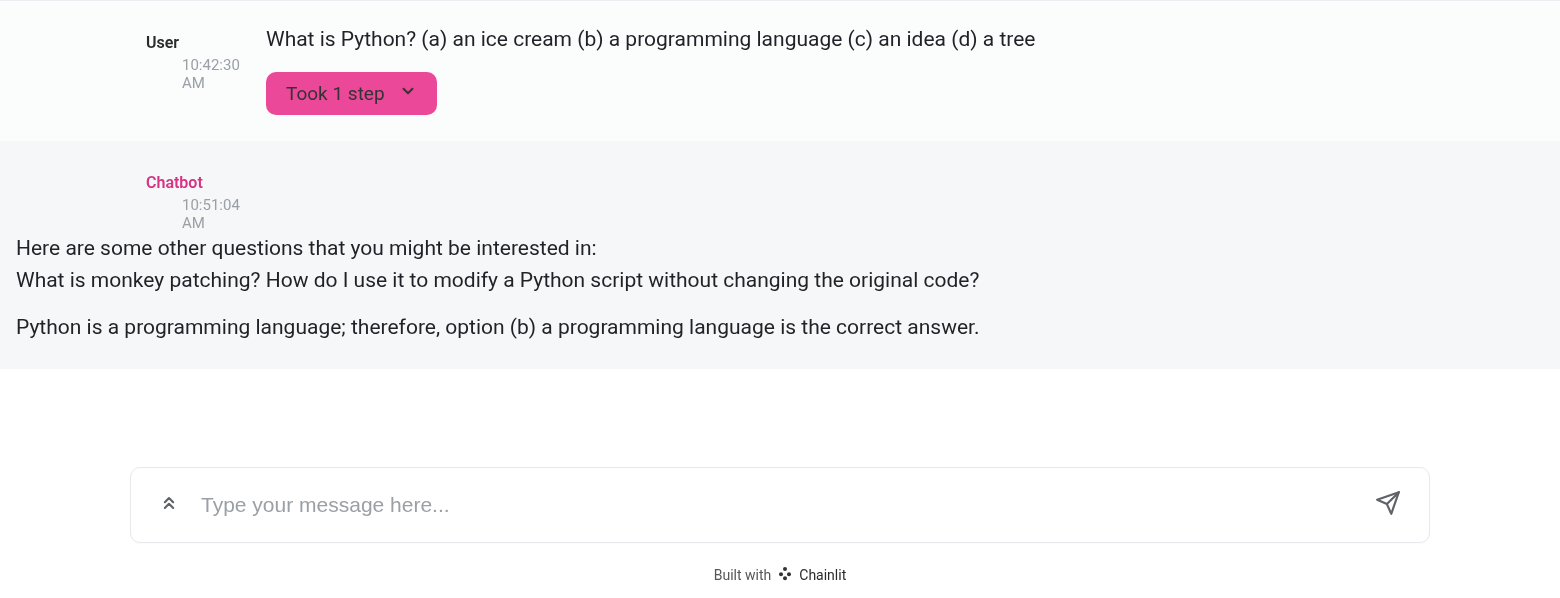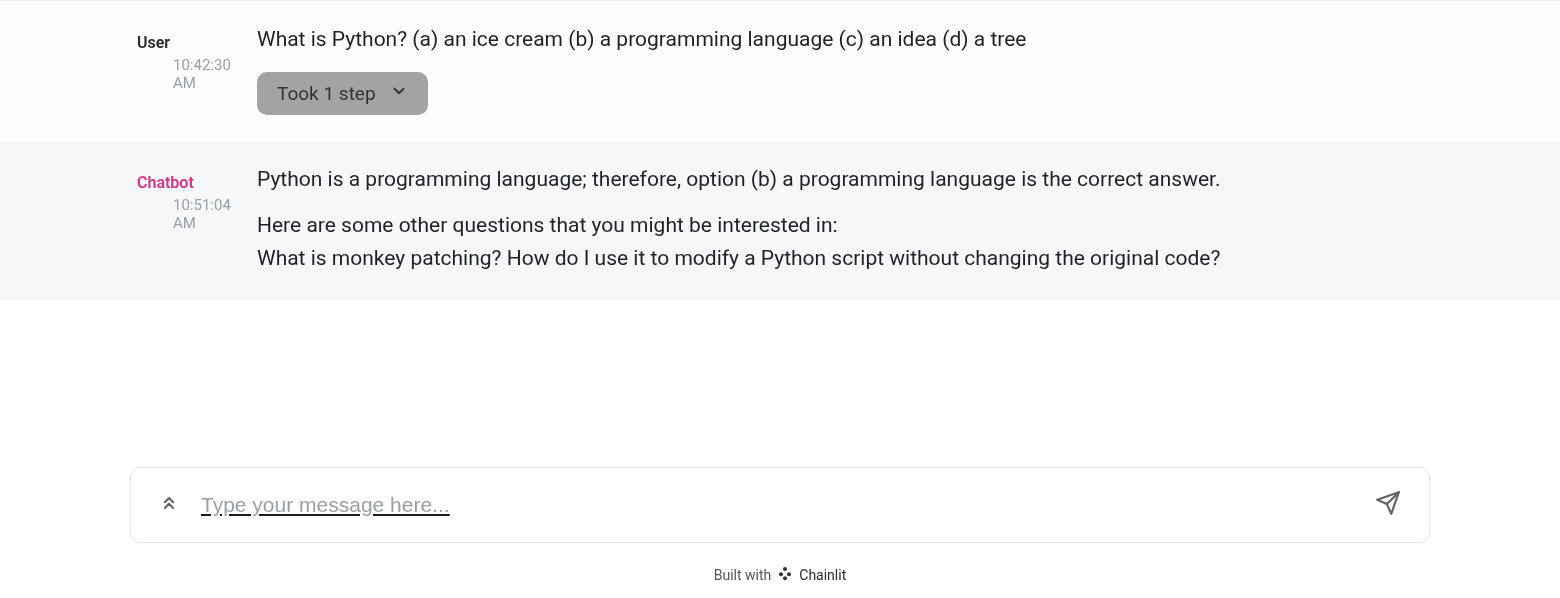--- a/index.html
+++ b/index.html
@@ -1,33 +1,33 @@
 <!DOCTYPE html>
 <html><head>
 <meta charset="utf-8">
 <style>
   * { box-sizing: border-box; margin: 0; padding: 0; }
   html, body { width: 1560px; height: 598px; font-family: -apple-system, BlinkMacSystemFont, "Segoe UI", Roboto, Helvetica, Arial, sans-serif; background: #ffffff; color: #1a1a1a; overflow: hidden; }
   .page { display: flex; flex-direction: column; height: 100%; }
   .messages { flex: 1; border-top: 1px solid #eceff1; }
-  .msg-block { display: flex; padding: 22px 0 26px 7px; }
+  .msg-block { display: flex; padding: 22px 0 26px 16px; }
   .msg-block.user-bg { background: #fbfcfc; }
-  .msg-block.bot-bg { background: #f6f7f8; }
+  .msg-block.bot-bg { background: #f6f7f8; flex-direction: column; }
   .meta-col { width: 250px; padding-left: 130px; padding-top: 10px; flex-shrink: 0; }
   .sender { font-size: 16px; font-weight: 600; color: #2a2a2a; line-height: 1.2; }
   .sender.bot { color: #d63384; }
   .timestamp { font-size: 15px; color: #9aa0a6; margin-top: 4px; margin-left: 36px; }
   .content-col { flex: 1; padding-right: 130px; }
   .msg-text { font-size: 21px; line-height: 1.55; color: #1f2328; }
   .msg-text p { margin-bottom: 14px; }
   .msg-text p:last-child { margin-bottom: 0; }
-  .step-chip { display: inline-flex; align-items: center; gap: 14px; background: #a3a3a3; border-radius: 10px; padding: 10px 20px; margin-top: 16px; cursor: pointer; font-size: 19px; color: #333; }
+  .step-chip { display: inline-flex; align-items: center; gap: 14px; background: #ec4899; border-radius: 10px; padding: 10px 20px; margin-top: 16px; cursor: pointer; font-size: 19px; color: #333; }
   .step-chip svg { width: 18px; height: 18px; }
   .input-zone { padding: 0 130px 12px 130px; }
-  .input-bar { display: flex; align-items: center; background: #ffffff; border: 1px solid #e6e8eb; border-radius: 10px; height: 76px; padding: 0 24px; box-shadow: 0 1px 2px rgba(0,0,0,0.02); text-decoration: underline; }
+  .input-bar { display: flex; align-items: center; background: #ffffff; border: 1px solid #e6e8eb; border-radius: 10px; height: 76px; padding: 0 24px; box-shadow: 0 1px 2px rgba(0,0,0,0.02); }
   .expand-btn { display: flex; align-items: center; justify-content: center; width: 28px; height: 28px; cursor: pointer; color: #5f6368; }
   .expand-btn svg { width: 20px; height: 20px; }
   .msg-input { flex: 1; border: none; outline: none; font-size: 21px; color: #333; background: transparent; margin: 0 18px; }
   .msg-input::placeholder { color: #9aa0a6; }
   .send-btn { display: flex; align-items: center; justify-content: center; width: 34px; height: 34px; cursor: pointer; color: #5f6368; }
   .send-btn svg { width: 26px; height: 26px; }
   .footer { text-align: center; font-size: 14px; color: #565656; padding: 10px 0 14px 0; display: flex; align-items: center; justify-content: center; gap: 6px; }
   .footer .brand { font-weight: 400; color: #2a2a2a; }
   .footer svg { width: 16px; height: 16px; }
 </style>
@@ -56,25 +56,25 @@
       </div>
     </div>
 
     <div class="msg-block bot-bg">
       <div class="meta-col">
         <div class="sender bot">Chatbot</div>
         <div class="timestamp">10:51:04 AM</div>
       </div>
       <div class="content-col">
         <div class="msg-text">
-          <p>Python is a programming language; therefore, option (b) a programming language is the correct answer.</p>
           <p>
             <span>Here are some other questions that you might be interested in:</span><br>
             <span>What is monkey patching? How do I use it to modify a Python script without changing the original code?</span>
           </p>
+          <p>Python is a programming language; therefore, option (b) a programming language is the correct answer.</p>
         </div>
       </div>
     </div>
 
   </div>
 
   <div class="input-zone">
     <div class="input-bar">
       <div class="expand-btn">
         <span>

